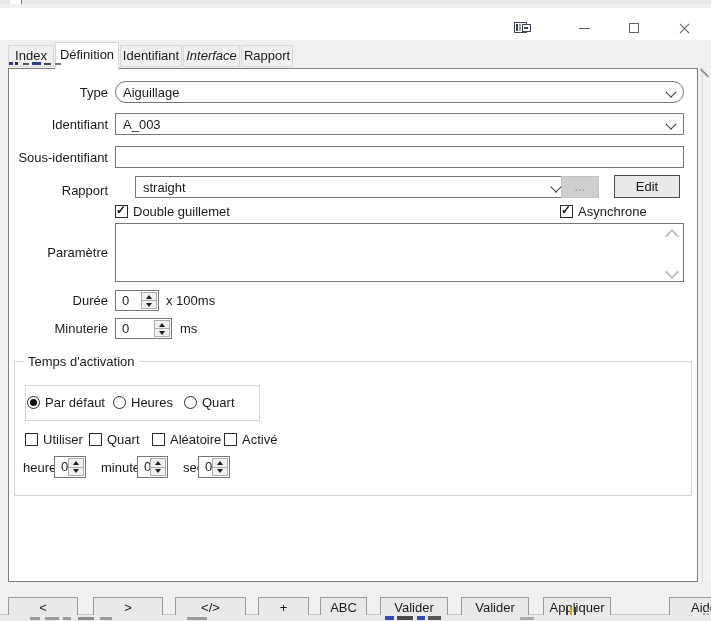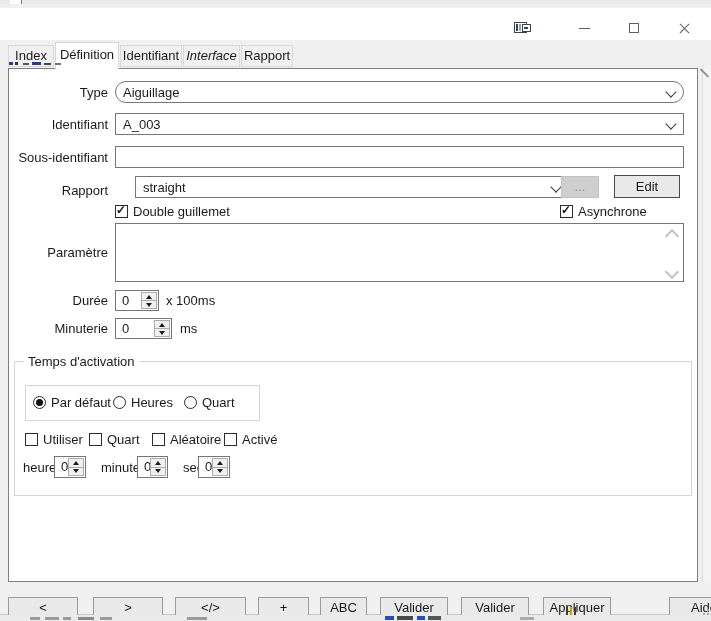--- a/index.html
+++ b/index.html
@@ -193,21 +193,21 @@
             <span class="tri-dn"></span>
           </span>
         </span>
     </div>
     <div class="unit" style="left:180px;top:317px;">ms</div>
 
     <div class="group"></div>
     <div class="group-label">Temps d'activation</div>
     <div class="innerbox"></div>
 
-    <div class="rwrap" style="left:33px;top:391px;">
+    <div class="rwrap" style="left:27px;top:391px;">
       <span class="rdot on"></span>
       <span>Par défaut</span>
     </div>
     <div class="rwrap" style="left:113px;top:391px;">
       <span class="rdot"></span>
       <span>Heures</span>
     </div>
     <div class="rwrap" style="left:184px;top:391px;">
       <span class="rdot"></span>
       <span>Quart</span>

